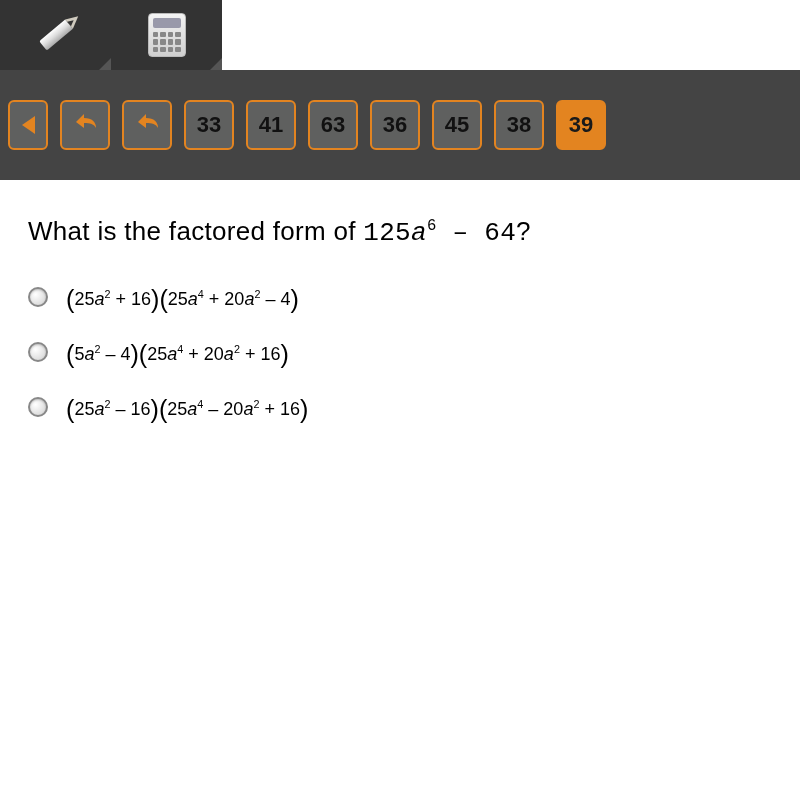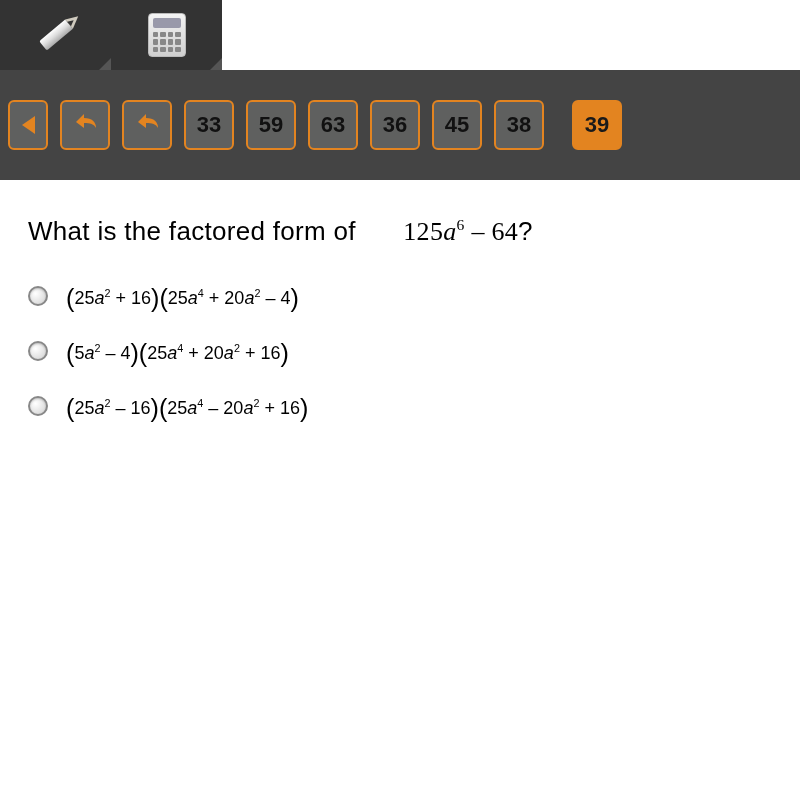--- a/index.html
+++ b/index.html
@@ -56,34 +56,34 @@
     height: 110px; background: #444; display: flex; align-items: center; gap: 12px;
     padding: 0 8px;
   }
   .nav-btn {
     width: 50px; height: 50px; border-radius: 6px; background: #5f605f;
     border: 2px solid #e38420; color: #111; font-weight:bold;
     display: flex; align-items: center; justify-content: center; font-size: 22px;
     cursor: pointer; user-select: none;
   }
   .nav-btn.first { width: 40px; }
-  .nav-btn.active { background: #e38420; color: #1a1a1a; margin-left: 16px; }
+  .nav-btn.active { background: #e38420; color: #1a1a1a; }
   .nav-arrow-left {
     display:inline-block; width:0; height:0;
     border-top:9px solid transparent;
     border-bottom:9px solid transparent;
     border-right:13px solid #e38420;
   }
   .nav-back-arrow svg path { fill: #e38420; }
 
   
   .content { padding: 36px 28px; font-size: 26px; color: #000; }
   .question { margin-bottom: 34px; letter-spacing: .3px;}
   .question .lead{font-family: Arial, sans-serif;}
-  .formula { font-family: Liberation Serif, serif; margin-left: 40px; }
+  .formula { font-family: Liberation Mono, monospace; }
   .options { display: flex; flex-direction: column; gap: 26px; }
   .option {
     display: flex; align-items: center; gap: 18px; cursor: pointer;
   }
   .radio {
     width: 20px; height: 20px; border-radius: 50%;
     border: 2px solid #888; background: radial-gradient(circle at 35% 35%,#fff,#d0d0d0);
     box-shadow: inset 0 1px 2px rgba(0,0,0,.2);
     flex-shrink:0;
   }
@@ -137,21 +137,21 @@
     </span>
   </div>
   <div class="nav-btn">
     <span class="nav-back-arrow">
       <svg width="30" height="24" viewBox="0 0 30 24">
           <path d="M6 12 L14 4 L14 8 C22 8 26 12 26 18 C24 14 20 13 14 13 L14 18 Z"></path>
         </svg>
     </span>
   </div>
   <div class="nav-btn">33</div>
-  <div class="nav-btn">59</div>
+  <div class="nav-btn">41</div>
   <div class="nav-btn">63</div>
   <div class="nav-btn">36</div>
   <div class="nav-btn">45</div>
   <div class="nav-btn">38</div>
   <div class="nav-btn active">39</div>
 </div>
 
 <div class="content">
   <div class="question">
     <span class="lead">What is the factored form of </span><span class="formula">125<span class="it">a</span><sup>6</sup> – 64</span><span>?</span>

